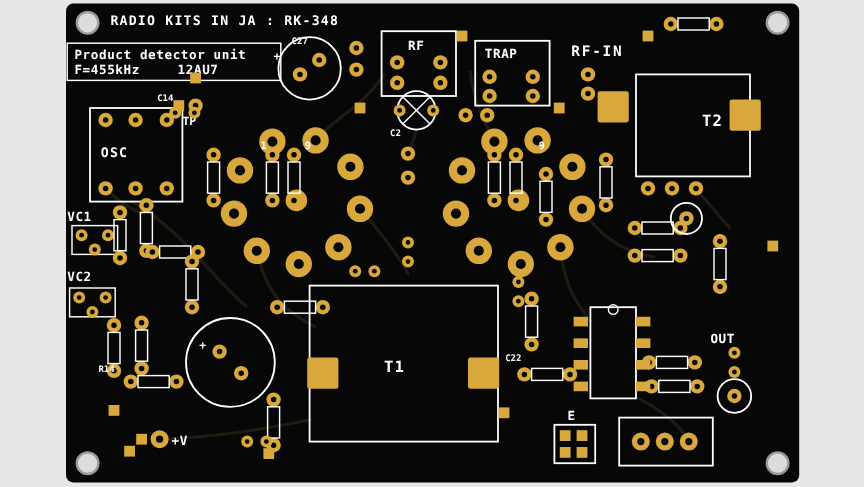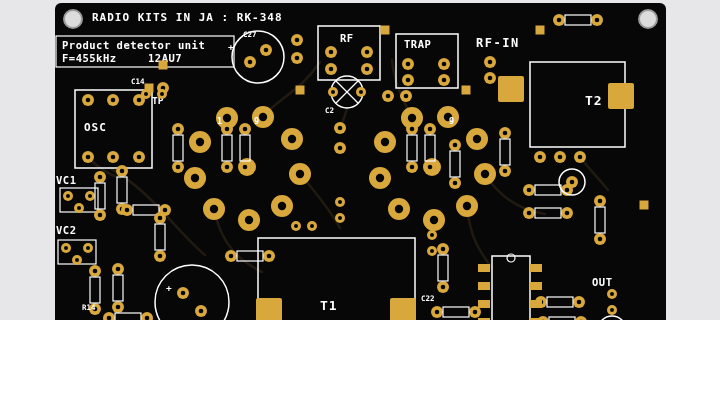--- a/index.html
+++ b/index.html
@@ -1,16 +1,16 @@
 <!DOCTYPE html>
 <html style="--background: #e7e7e9; --board: #070707; --pad_gold: #d9a83c; --silkscreen: #ffffff; --trace: #201a10; --hole_fill: #dcdcdc; --hole_ring: #9a9a9a;"><head>
 <meta charset="utf-8">
 <style>
   body{margin:0}
-  .screen{position:relative;width:720px;height:320px;background:var(--background,#e7e7e9);overflow:hidden;font-family:"DejaVu Sans Mono",monospace}
+  .screen{position:relative;width:720px;height:406px;background:var(--background,#e7e7e9);overflow:hidden;font-family:"DejaVu Sans Mono",monospace}
   svg{position:absolute;left:0;top:0}
   .board{fill:var(--board,#070707)}
   .gold{fill:var(--pad_gold,#d9a83c)}
   .hole{fill:var(--board,#070707)}
   .silk{fill:none;stroke:var(--silkscreen,#ffffff);stroke-width:1.5}
   .silkthin{fill:none;stroke:var(--silkscreen,#ffffff);stroke-width:1.2}
   .trace{fill:none;stroke:var(--trace,#201a10);stroke-width:2.6;stroke-linecap:round}
   .chole{fill:var(--hole_fill,#dcdcdc);stroke:var(--hole_ring,#9a9a9a);stroke-width:2}
   text{fill:var(--silkscreen,#ffffff);font-family:"DejaVu Sans Mono",monospace;font-weight:700}
   .t13{font-size:13px;letter-spacing:1px}

